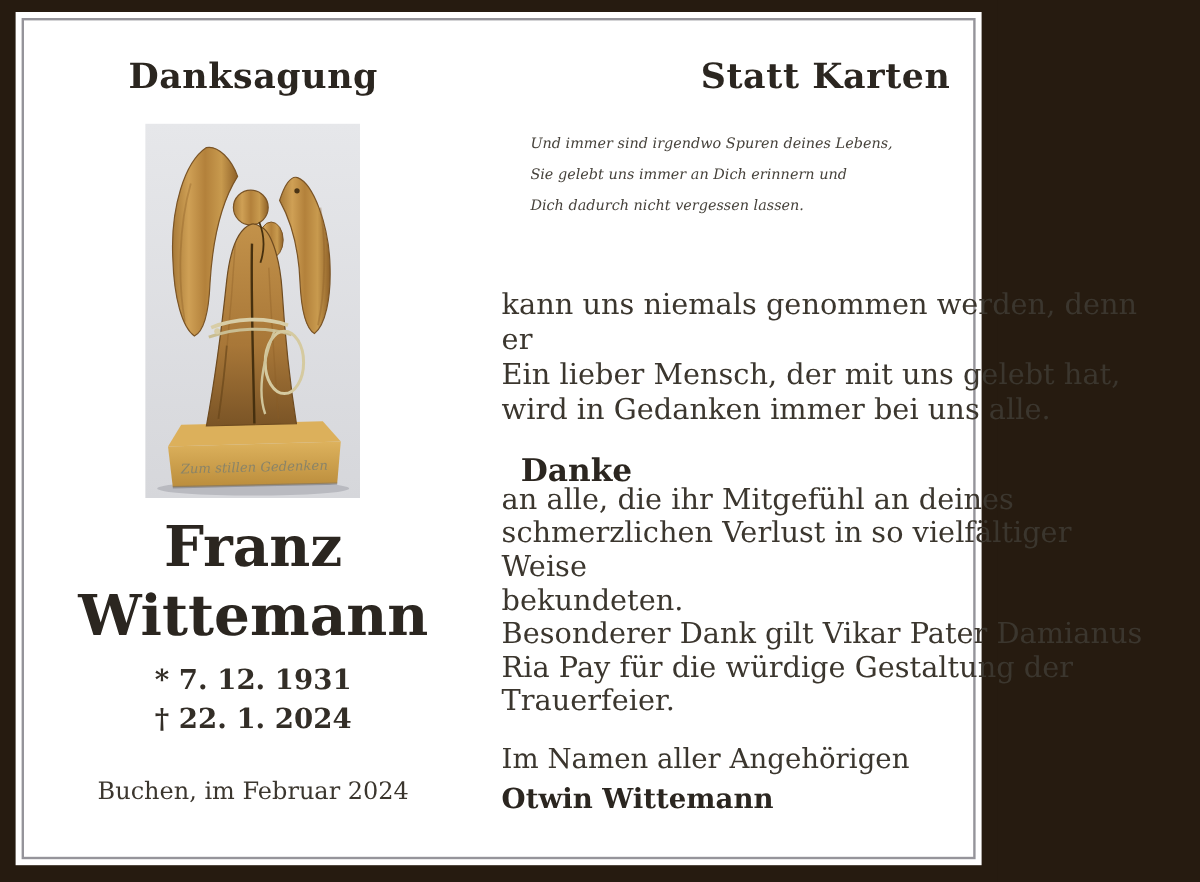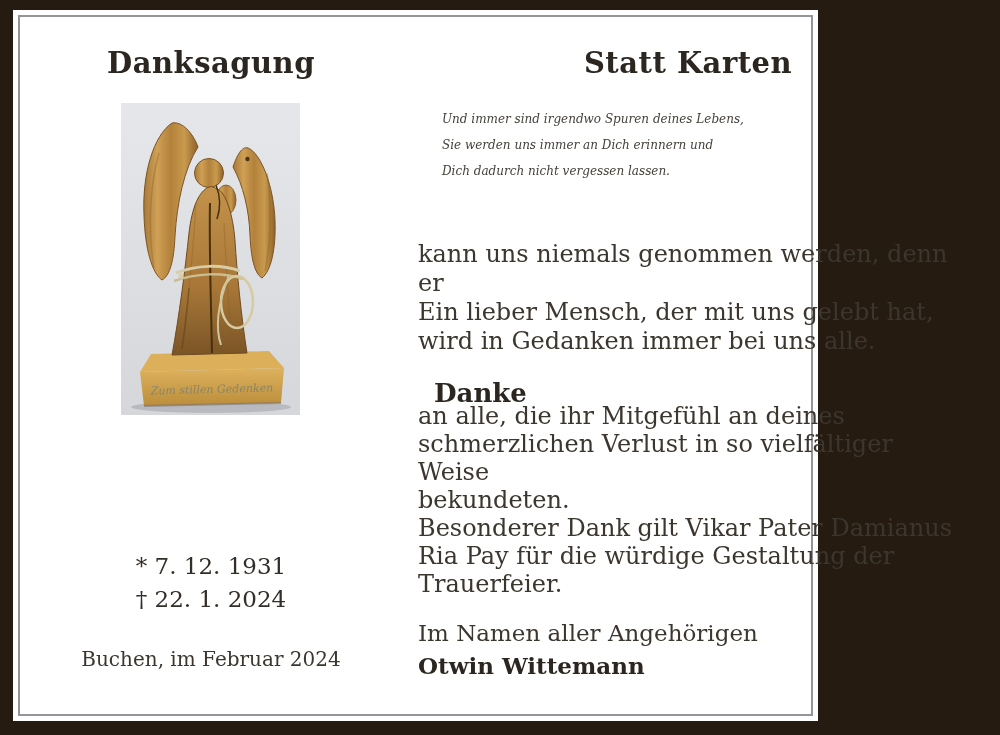--- a/index.html
+++ b/index.html
@@ -65,21 +65,21 @@
     font-size: 47px;
     font-weight: bold;
     line-height: 57px;
     color: #2b2620;
   }
   .dates-block {
     position: absolute;
     left: 0; right: 0;
     top: 540px;
     font-size: 23px;
-    font-weight: normal;
+    font-weight: bold;
     line-height: 33px;
     color: #332e27;
   }
   .place-line {
     position: absolute;
     left: -20px; right: -20px;
     top: 633px;
     font-size: 20px;
     line-height: 32px;
     color: #3b362e;
@@ -197,35 +197,39 @@
           <g>
             <path d="M55,170 C75,162 100,161 119,168" stroke="#d8cda6" stroke-width="3" fill="none"></path>
             <path d="M53,178 C75,170 102,169 122,176" stroke="#c9bd92" stroke-width="2.5" fill="none"></path>
             <ellipse cx="116" cy="199" rx="16" ry="26" stroke="#d5caa0" stroke-width="2.5" fill="none"></ellipse>
             <path d="M108,172 C98,198 93,222 100,242" stroke="#cfc49a" stroke-width="2" fill="none"></path>
             <circle cx="60" cy="173" r="2.5" fill="#d8cda6"></circle>
           </g>
         </svg>
       </div>
 
+      <div class="name-block">
+        <div>Franz</div>
+        <div>Wittemann</div>
+      </div>
 
       <div class="dates-block">
         <div>* 7. 12. 1931</div>
         <div>† 22. 1. 2024</div>
       </div>
 
       <div class="place-line">Buchen, im Februar 2024</div>
     </div>
 
     <div class="col-right">
       <h1 class="heading">Statt Karten</h1>
 
       <div class="poem">
         <div>Und immer sind irgendwo Spuren deines Lebens,</div>
-        <div>Sie werden uns immer an Dich erinnern und</div>
+        <div>Sie gelebt uns immer an Dich erinnern und</div>
         <div>Dich dadurch nicht vergessen lassen.</div>
       </div>
 
       <div class="tribute">
         <div>kann uns niemals genommen werden, denn er</div>
         <div>Ein lieber Mensch, der mit uns gelebt hat,</div>
         <div>wird in Gedanken immer bei uns alle.</div>
       </div>
 
       <h2 class="danke-heading">Danke</h2>

